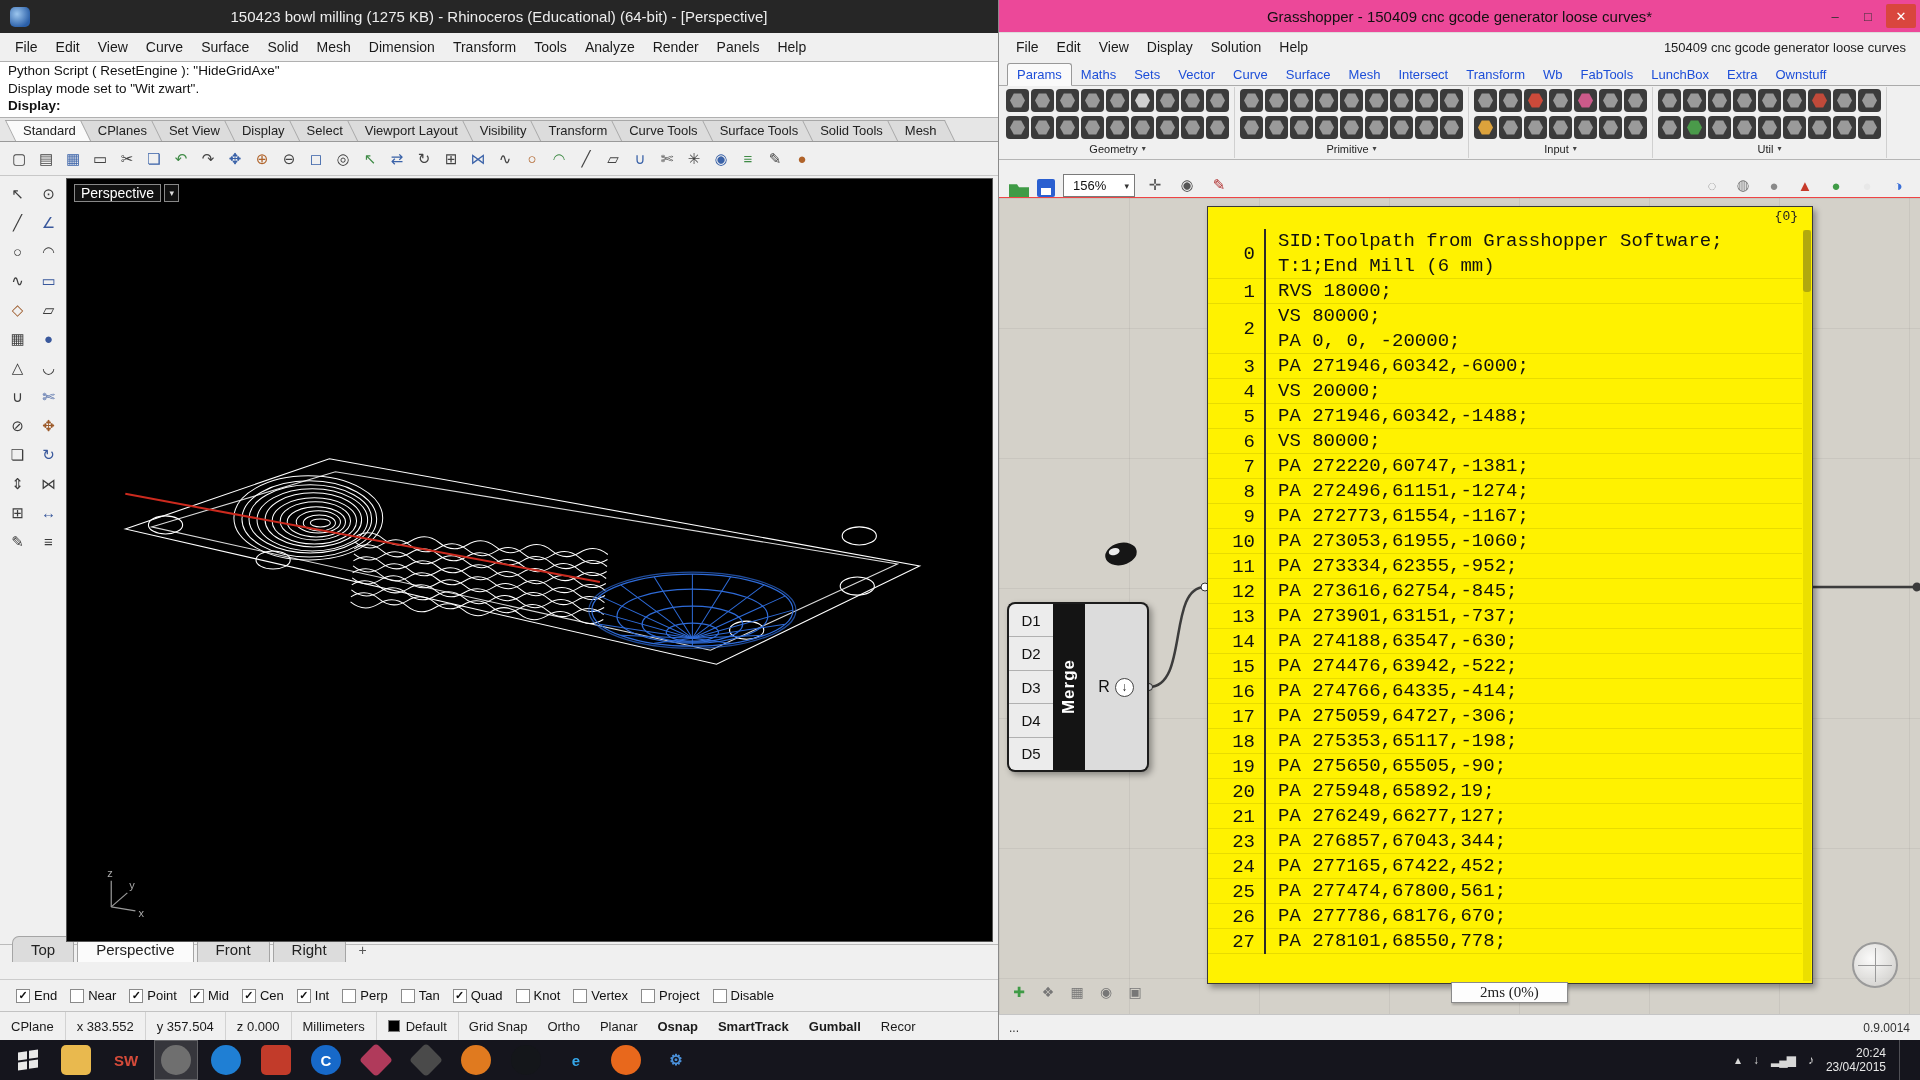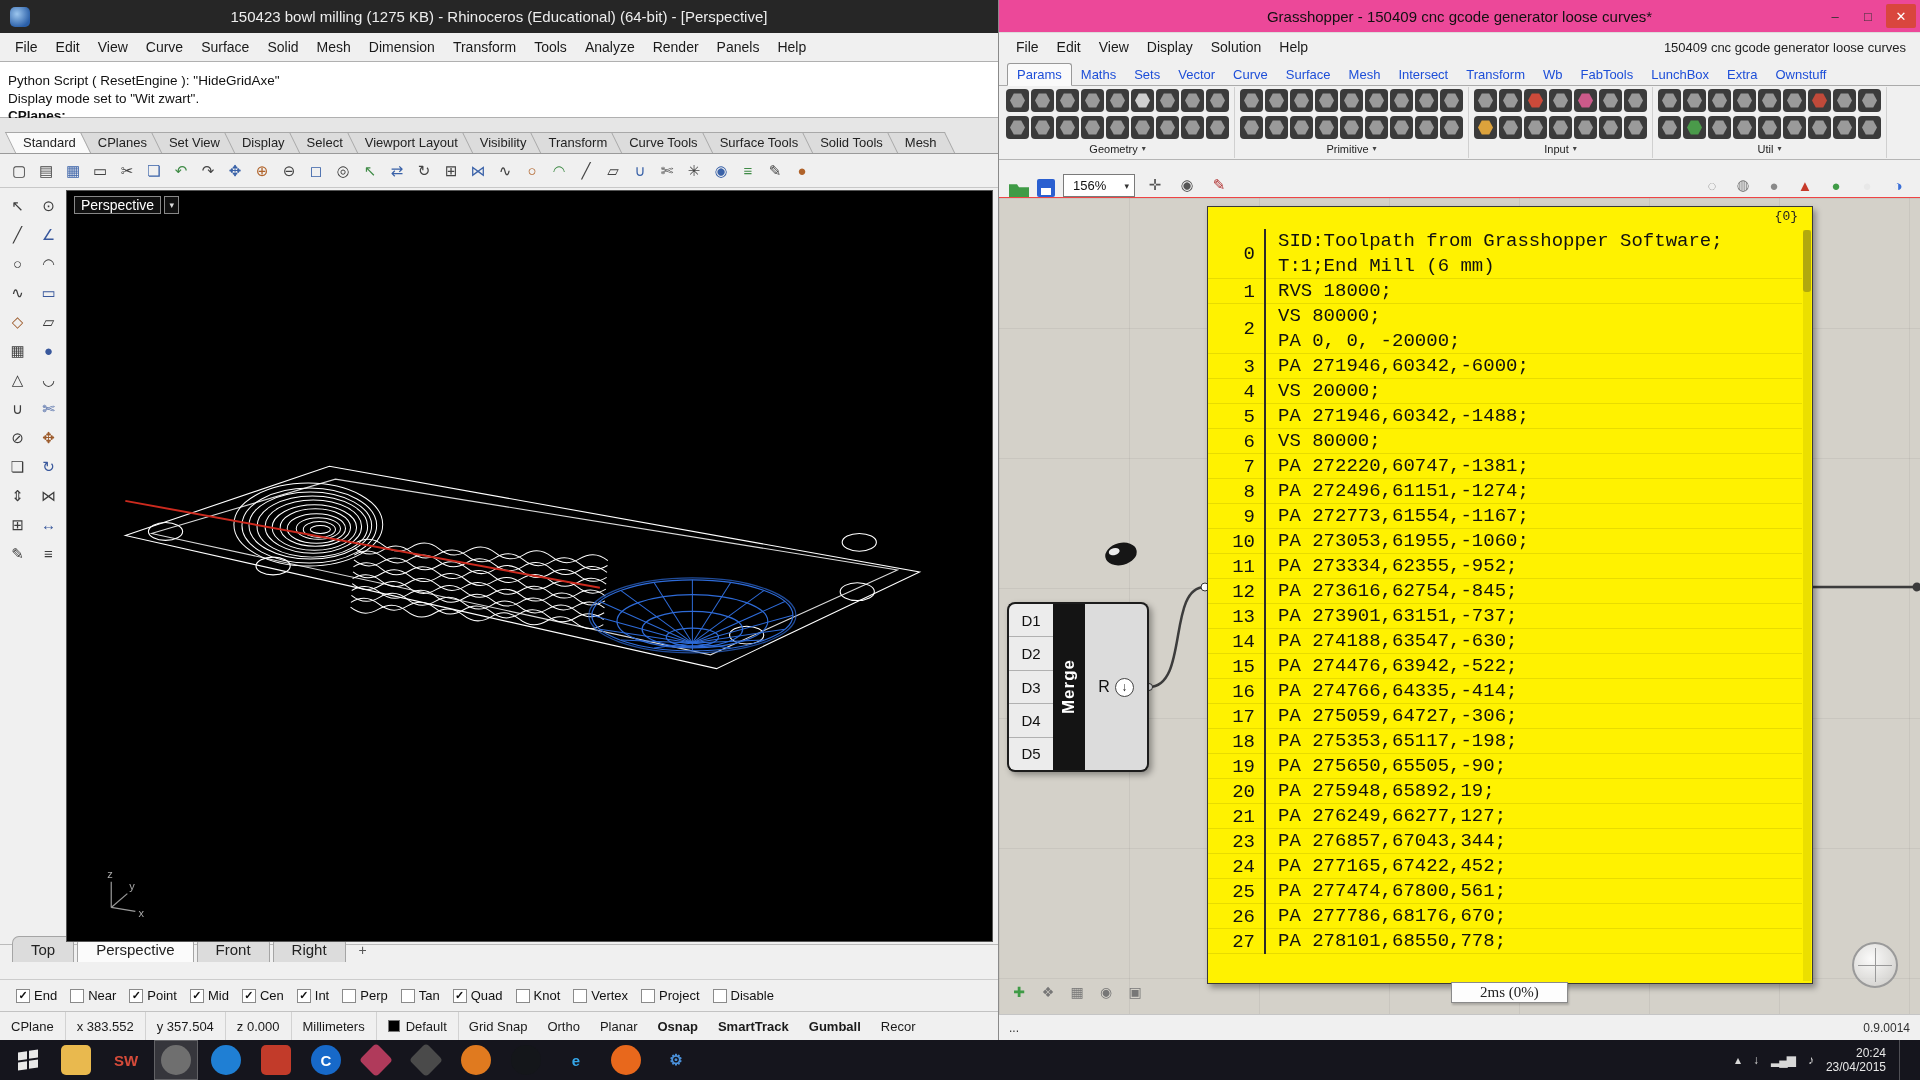--- a/index.html
+++ b/index.html
@@ -8,23 +8,23 @@
 
   .window{position:absolute;top:0;height:1040px;background:#f0f0f0;display:flex;flex-direction:column}
   #rhino{left:0;width:998px}
   #gh{left:998px;width:922px;border-left:1px solid #8a8a8a}
 
   
   .r-titlebar{height:33px;background:#262626;color:#ededed;display:flex;align-items:center;justify-content:center;font-size:15px;position:relative;flex:0 0 auto}
   .r-logo{position:absolute;left:10px;width:20px;height:20px;border-radius:5px;background:radial-gradient(circle at 35% 35%,#9cc6ee,#2a5fa8 75%)}
   .r-menubar{height:28px;display:flex;align-items:center;font-size:14px;padding:0 6px;background:#f0f0f0;flex:0 0 auto}
   .menu-item{padding:2px 9px;color:#1a1a1a}
-  .r-command{height:57px;background:#fff;border-top:1px solid #b0b0b0;border-bottom:1px solid #b0b0b0;font-size:13.5px;padding:10px 8px;line-height:17.5px;color:#111;flex:0 0 auto}
+  .r-command{height:57px;background:#fff;border-top:1px solid #b0b0b0;border-bottom:1px solid #b0b0b0;font-size:13.5px;padding:0 8px;line-height:17.5px;color:#111;flex:0 0 auto}
   .cmd-prompt{font-weight:bold}
-  .r-tabs{height:36px;display:flex;align-items:flex-end;padding:3px 10px 0;background:#e6e6e6;border-bottom:1px solid #9a9a9a;flex:0 0 auto}
+  .r-tabs{height:24px;display:flex;align-items:flex-end;padding:3px 10px 0;background:#e6e6e6;border-bottom:1px solid #9a9a9a;flex:0 0 auto}
   .rtab{position:relative;padding:3px 13px;font-size:13px;color:#222;margin-right:-4px}
   .rtab::before{content:"";position:absolute;inset:0;background:#dcdcdc;border:1px solid #a8a8a8;border-bottom:none;transform:skewX(26deg)}
   .rtab.active::before{background:#fafafa}
   .rtab b{position:relative;font-weight:normal}
   .r-toolbar{height:34px;display:flex;align-items:center;gap:1px;padding:0 6px;background:#f0f0f0;border-bottom:1px solid #c8c8c8;flex:0 0 auto}
   .ticon{width:26px;height:26px;display:flex;align-items:center;justify-content:center;font-size:15px;color:#444;border-radius:3px}
   .ticon:nth-child(3n){color:#3a62a8}
   .ticon:nth-child(7n){color:#3f8b46}
   .ticon:nth-child(10n){color:#b0632a}
   .r-main{flex:1;display:flex;min-height:0;background:#f0f0f0}
@@ -151,21 +151,21 @@
       <span class="menu-item">Tools</span>
       <span class="menu-item">Analyze</span>
       <span class="menu-item">Render</span>
       <span class="menu-item">Panels</span>
       <span class="menu-item">Help</span>
     </nav>
 
   <div class="r-command">
     <div>Python Script ( ResetEngine ): "HideGridAxe"</div>
     <div>Display mode set to "Wit zwart".</div>
-    <div class="cmd-prompt">CPlanes:</div>
+    <div class="cmd-prompt">Display:</div>
   </div>
 
   <div class="r-tabs">
 
   <span class="rtab active"><b>Standard</b></span>
       <span class="rtab"><b>CPlanes</b></span>
       <span class="rtab"><b>Set View</b></span>
       <span class="rtab"><b>Display</b></span>
       <span class="rtab"><b>Select</b></span>
       <span class="rtab"><b>Viewport Layout</b></span>

